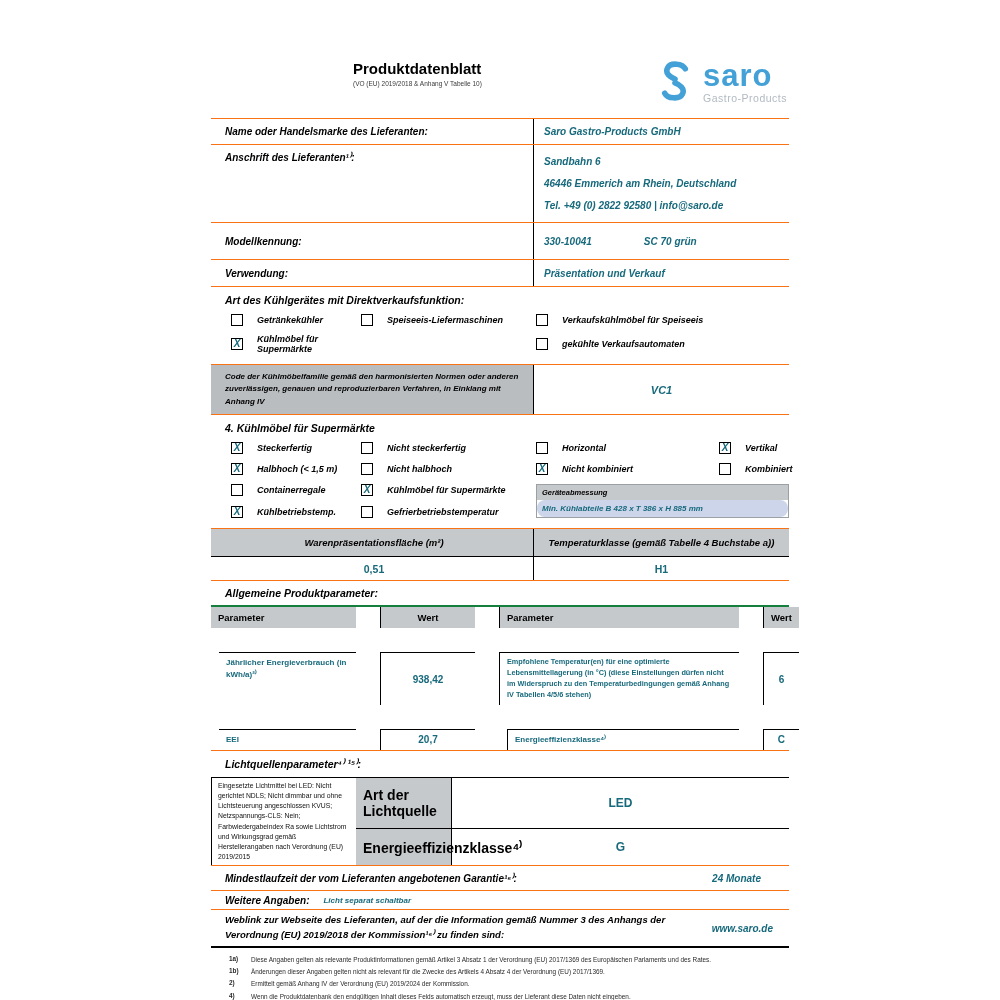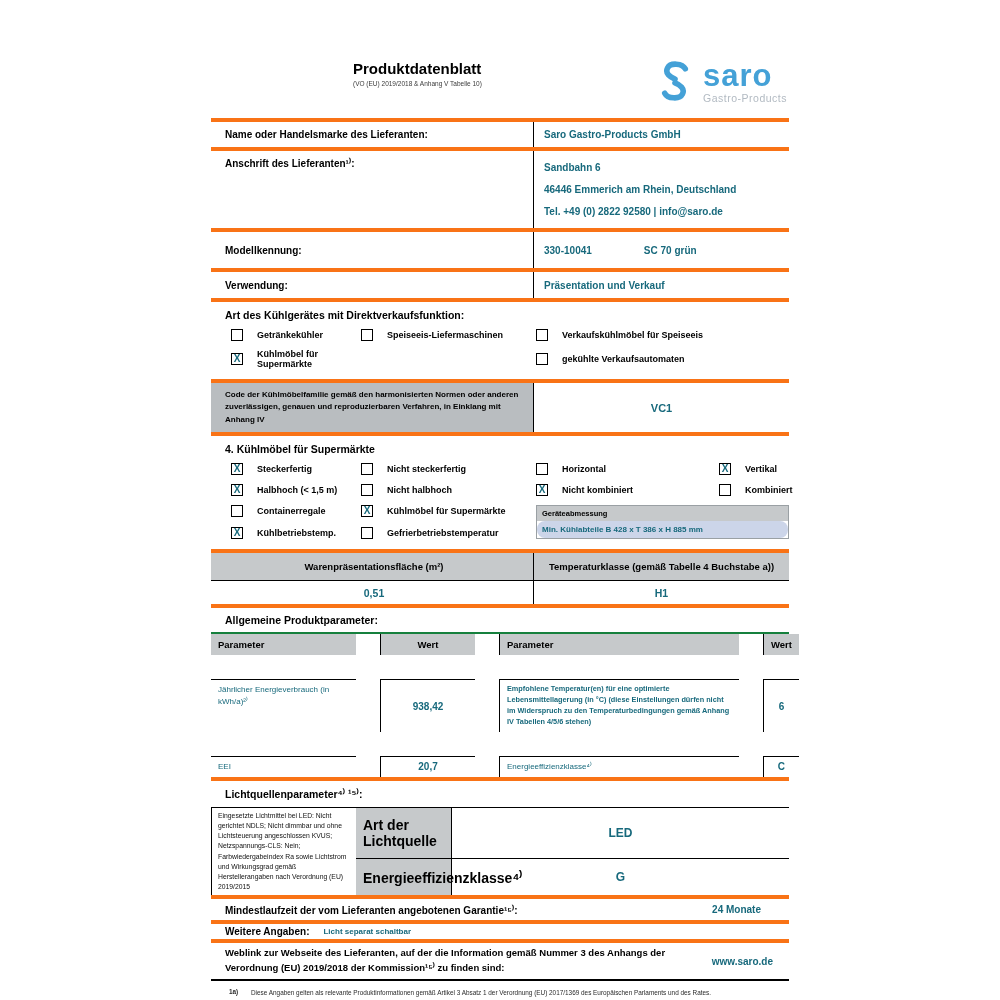--- a/index.html
+++ b/index.html
@@ -19,21 +19,21 @@
   
   .hdr{display:flex;justify-content:space-between;align-items:flex-start;padding:4px 0 12px 0;}
   .hdr-left{margin-left:142px;}
   .title{font-size:15px;font-weight:700;}
   .subtitle{font-size:6.5px;color:#3a3a3a;margin-top:3px;}
   .logo{display:flex;align-items:center;gap:14px;margin-right:2px;}
   .logo-word{font-size:31px;font-weight:700;color:var(--blue);line-height:0.9;letter-spacing:1px;}
   .logo-tag{font-size:10.5px;color:#b2bac2;margin-top:2px;letter-spacing:0.5px;}
 
   
-  .r{border-top:4px solid #f97316;}
+  .r{border-top:1px solid #f97316;font-style:italic;}
   .two{display:flex;align-items:stretch;}
   .c1{width:322px;padding:5px 10px 5px 14px;}
   .c2{flex:1;border-left:1.5px solid #000;padding:5px 10px;}
   .blab{font-weight:700;font-size:10px;color:#000;}
   .tval{font-weight:700;font-size:10px;color:var(--teal);}
 
   .r-name .c1,.r-name .c2{display:flex;align-items:center;min-height:25px;}
   .r-addr .c2{padding-top:6px;}
   .addr-line{font-weight:700;font-size:10px;color:var(--teal);line-height:22px;}
   .r-model .c1,.r-model .c2{display:flex;align-items:center;min-height:36px;}
@@ -65,21 +65,21 @@
 
   .head-row{padding:6px 0 6px 14px;font-weight:700;font-size:10.5px;}
 
   
   .ptable{display:grid;grid-template-columns:145px 95px 240px 1fr;border-top:2px solid #15803d;gap:24px;}
   .pc{padding:4px 7px;font-size:8px;}
   .bl{border-left:1px solid #000;}
   .bt{border-top:1px solid #000;}
   .phead{background:var(--grey);font-weight:700;font-size:9.5px;color:#000;min-height:21px;display:flex;align-items:center;}
   .phead.ctr{justify-content:center;}
-  .plab{color:var(--teal);font-weight:400;line-height:1.5;}
+  .plab{color:var(--teal);font-weight:700;line-height:1.5;margin-left:8px;}
   .pval{color:var(--teal);font-weight:700;font-size:10px;display:flex;align-items:center;justify-content:center;text-align:center;}
   .pnote{color:var(--teal);font-weight:700;font-size:7.3px;line-height:1.5;}
 
   
   .ltable{display:grid;grid-template-columns:145px 95px 1fr;border-top:1px solid #000;}
   .llab{background:var(--grey);font-weight:700;font-size:14px;padding:5px 7px;display:flex;align-items:center;min-height:22px;}
   .lval{color:var(--teal);font-weight:700;font-size:12px;display:flex;align-items:center;justify-content:center;}
   .lnote{grid-row:1 / 3;font-size:6.8px;line-height:1.5;padding:3px 6px;color:#111;}
 
   

